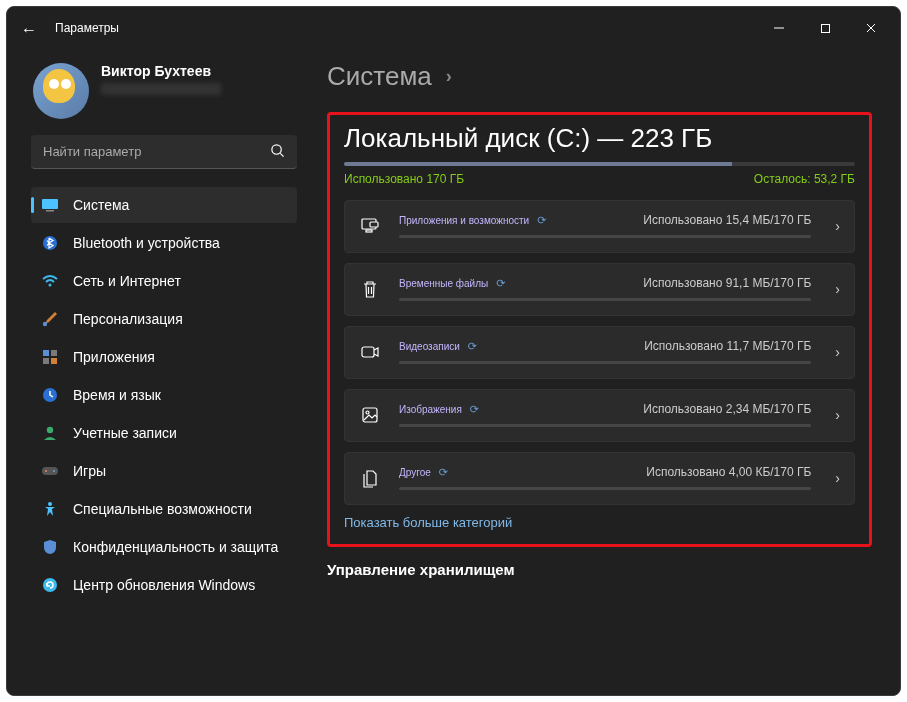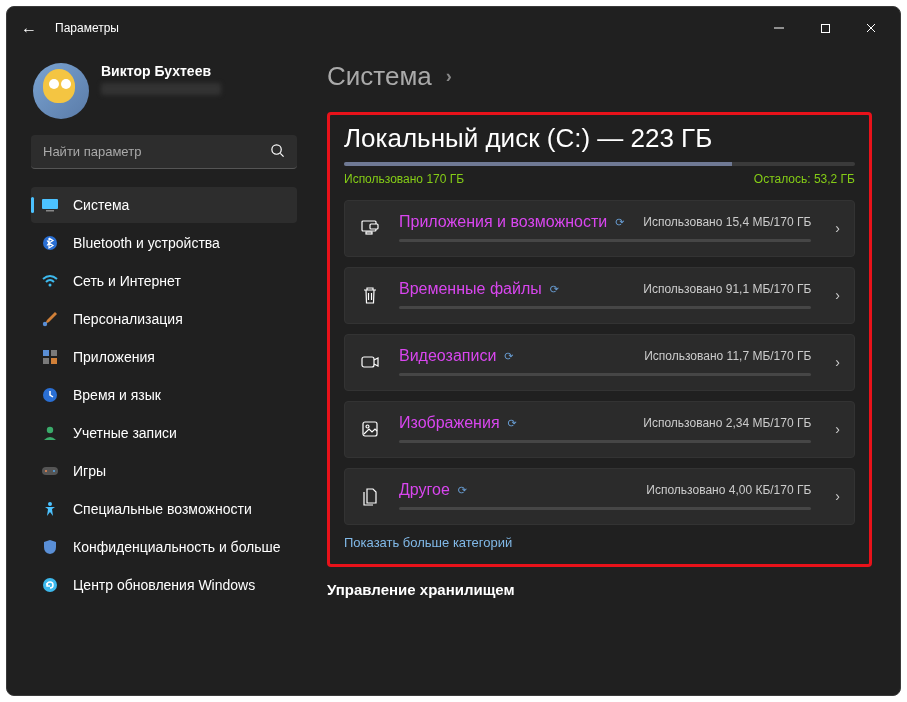--- a/index.html
+++ b/index.html
@@ -68,21 +68,21 @@
   .disk-stats .used { flex:1; }
 
   .cat {
     background:#2b2b2b; border-radius:4px; padding:12px 14px 14px 14px;
     display:flex; align-items:center; gap:18px; margin-bottom:10px;
     border:1px solid #333;
   }
   .cat-ic { width:22px; height:22px; display:flex; align-items:center; justify-content:center; color:#fff; flex-shrink:0; }
   .cat-body { flex:1; min-width:0; }
   .cat-head { display:flex; align-items:center; }
-  .cat-label { font-size:16px; color:#d946ef; }
+  .cat-label { font-size:10px; color:#c4b5fd; }
   .cat-spin { margin-left:8px; font-size:11px; color:#6aa0d8; }
   .cat-usage { margin-left:auto; font-size:12px; color:#ccc; }
   .cat-bar { height:3px; background:#464646; border-radius:2px; margin-top:8px; }
   .cat-chevron { color:#ccc; font-size:14px; padding-left:6px; }
 
   .show-more { color:#81b9e8; font-size:13px; margin-top:4px; }
 
   .section-title { font-size:15px; font-weight:600; margin-top:6px; }
 </style>
 </head>
@@ -221,21 +221,21 @@
               </svg>
             </span>
           <span>Специальные возможности</span>
         </div>
         <div class="nav-item">
           <span class="nav-ic">
               <svg width="14" height="16" viewBox="0 0 14 16">
                 <path d="M7 1 L13 3 V8 Q13 14 7 15 Q1 14 1 8 V3 Z" fill="#5a8fd6"></path>
               </svg>
             </span>
-          <span>Конфиденциальность и больше</span>
+          <span>Конфиденциальность и защита</span>
         </div>
         <div class="nav-item">
           <span class="nav-ic">
               <svg width="16" height="16" viewBox="0 0 16 16">
                 <circle cx="8" cy="8" r="7" fill="#3db9ed"></circle>
                 <path d="M5 8 A3 3 0 1 1 8 11" stroke="#fff" stroke-width="1.5" fill="none"></path>
                 <path d="M5 6 L5 9 L8 9" stroke="#fff" stroke-width="1.5" fill="none"></path>
               </svg>
             </span>
           <span>Центр обновления Windows</span>

